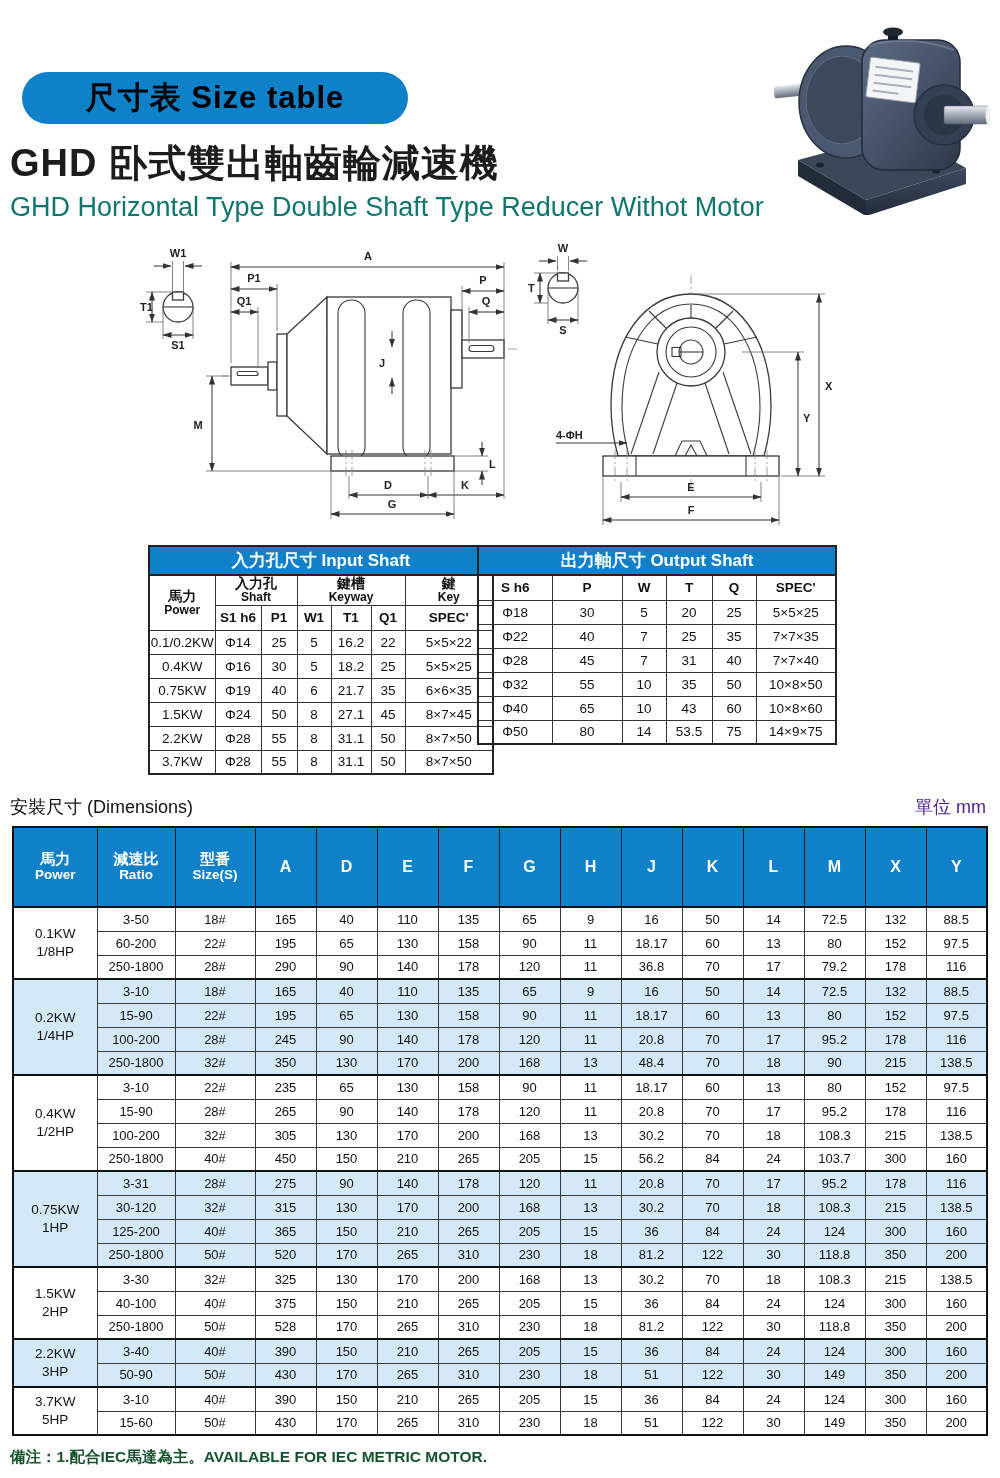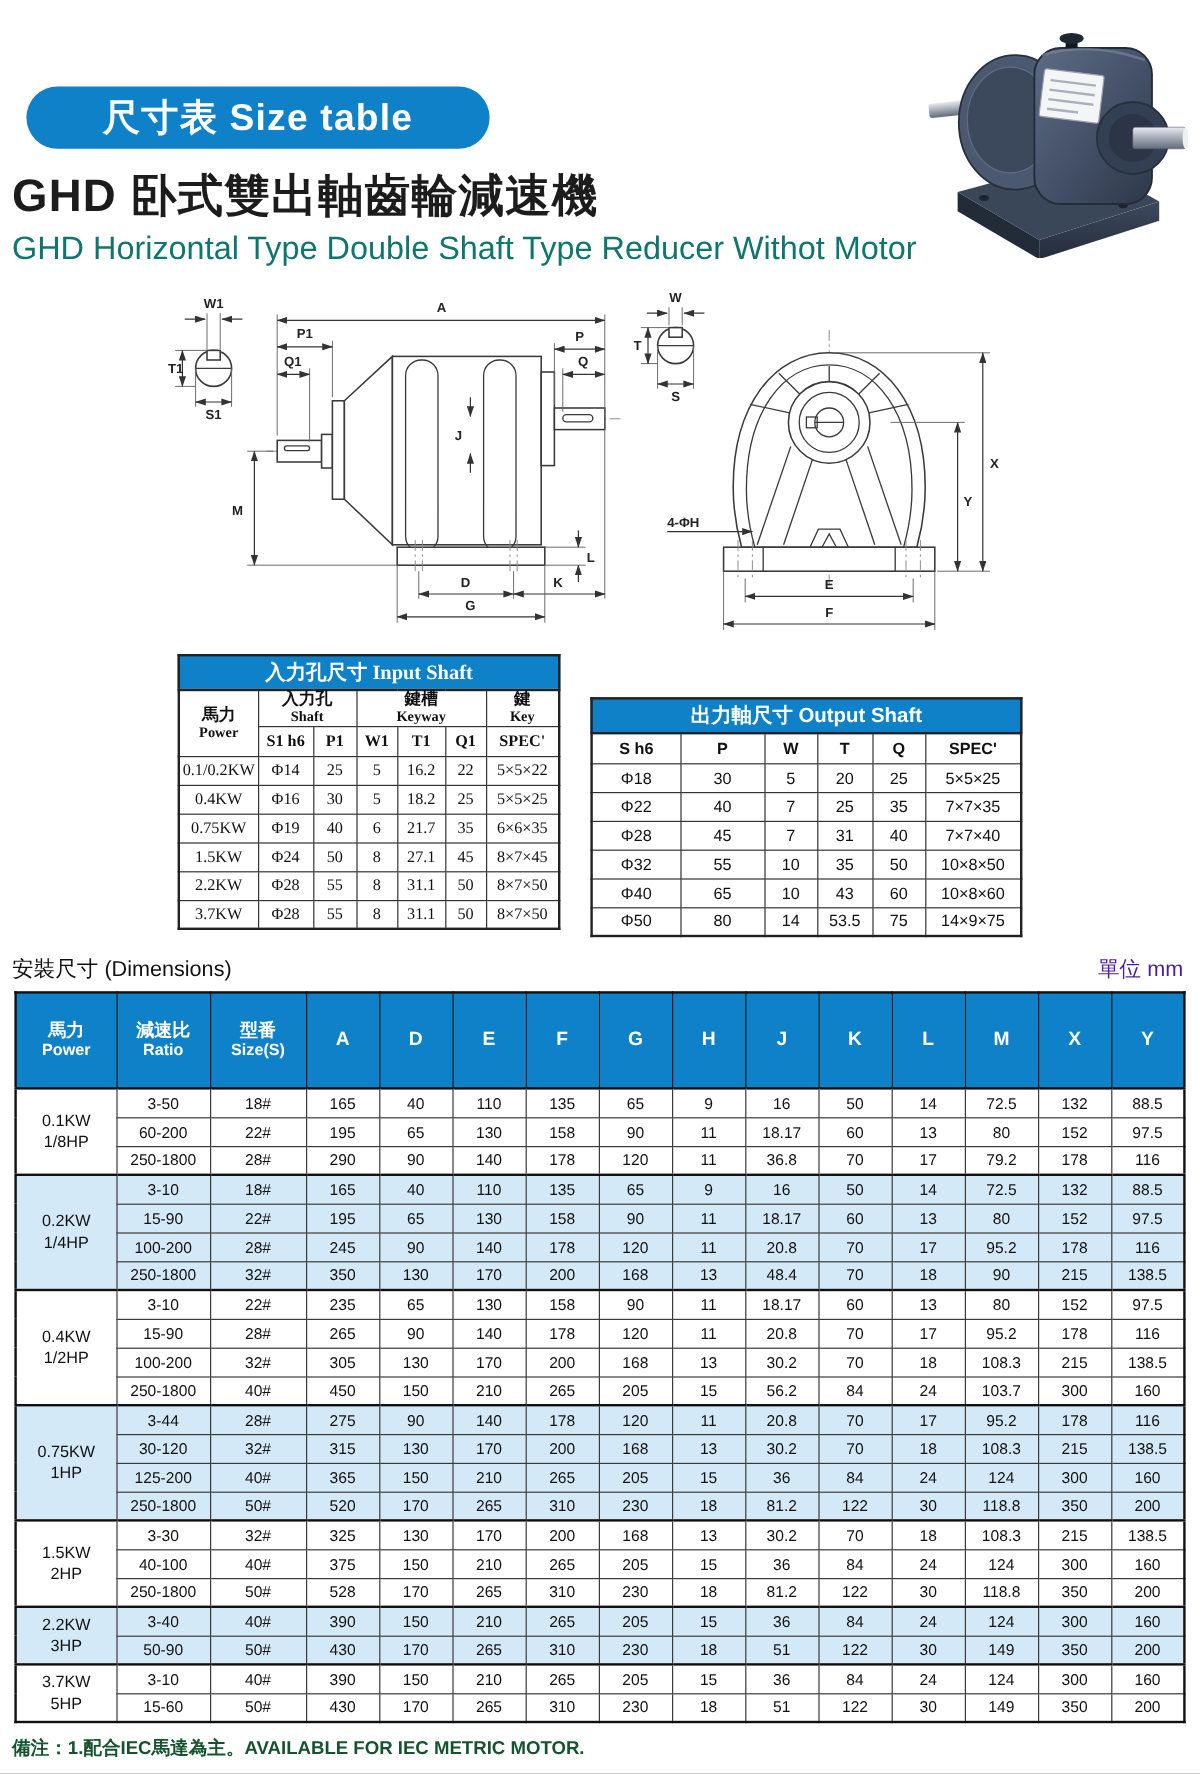--- a/index.html
+++ b/index.html
@@ -2,41 +2,41 @@
 <html><head>
 <meta charset="utf-8">
 <style>
   * { box-sizing: border-box; margin: 0; padding: 0; }
   body { background:#888; font-family:"Liberation Sans", sans-serif; }
   .page { position:relative; width:1000px; height:1478px; background:#fff; margin:0 auto; overflow:hidden; }
 
   
   .pill { position:absolute; left:22px; top:72px; width:386px; height:52px; background:#0f81c8;
           border-radius:30px; display:flex; align-items:center; justify-content:center; }
-  .pill span { color:#ffffff; font-weight:bold; font-size:31px; letter-spacing:1px; }
+  .pill span { color:#000000; font-weight:bold; font-size:31px; letter-spacing:1px; }
   .title-zh { position:absolute; left:10px; top:138px; font-size:38px; font-weight:bold; color:#1c1c1c; letter-spacing:1px; }
   .title-en { position:absolute; left:10px; top:192px; font-size:27px; font-weight:500; color:#0f766e; }
   .photo { position:absolute; left:768px; top:10px; width:222px; height:205px; }
 
   
   .drawing { position:absolute; }
   .drawing.side  { left:140px; top:243px; width:400px; height:292px; }
   .drawing.front { left:528px; top:240px; width:337px; height:297px; }
   .mach  { stroke:#3a3a3a; stroke-width:1.3; fill:#fff; }
   .machn { stroke:#3a3a3a; stroke-width:1.1; fill:none; }
   .dim   { stroke:#333; stroke-width:1; fill:none; }
   .ext   { stroke:#666; stroke-width:0.8; fill:none; }
   .cl    { stroke:#888; stroke-width:0.8; fill:none; stroke-dasharray:9 3 2 3; }
   .lbl   { font:bold 11px "Liberation Sans", sans-serif; fill:#222; text-anchor:middle; }
   .lbl.start { text-anchor:start; }
 
   
   .shaft-table { position:absolute; }
-  .shaft-table.input  { left:148px; top:545px; width:319px;font-family:Liberation Serif, serif; }
-  .shaft-table.output { left:492px; top:545px; width:360px;margin-top:36px; }
+  .shaft-table.input  { left:148px; top:545px; width:346px; }
+  .shaft-table.output { left:477px; top:545px; width:360px; }
   .bar { height:29px; background:#0f81c8; color:#fff; font-weight:bold; font-size:17px;
          display:flex; align-items:center; justify-content:center; border:2px solid #222; border-bottom:none; }
   .shaft-table table { width:100%; border-collapse:collapse; table-layout:fixed; border:2px solid #222; }
   .shaft-table th, .shaft-table td { border:1px solid #333; text-align:center; color:#111; padding:0; }
   .shaft-table thead tr:first-child th { height:30px; }
   .shaft-table thead tr:last-child th  { height:25px; font-size:13.5px; }
   .shaft-table tbody td { height:24px; font-size:13.5px; }
   .th2 .zh { display:block; font-size:14px; font-weight:bold; line-height:1.1; }
   .th2 .en { display:block; font-size:12px; font-weight:bold; line-height:1.1; }
 
@@ -698,21 +698,21 @@
           <td>24</td>
           <td>103.7</td>
           <td>300</td>
           <td>160</td>
         </tr>
         <tr class="shaded group-start">
           <td rowspan="4" class="power">
             <div>0.75KW</div>
             <div>1HP</div>
           </td>
-          <td>3-44</td>
+          <td>3-31</td>
           <td>28#</td>
           <td>275</td>
           <td>90</td>
           <td>140</td>
           <td>178</td>
           <td>120</td>
           <td>11</td>
           <td>20.8</td>
           <td>70</td>
           <td>17</td>

